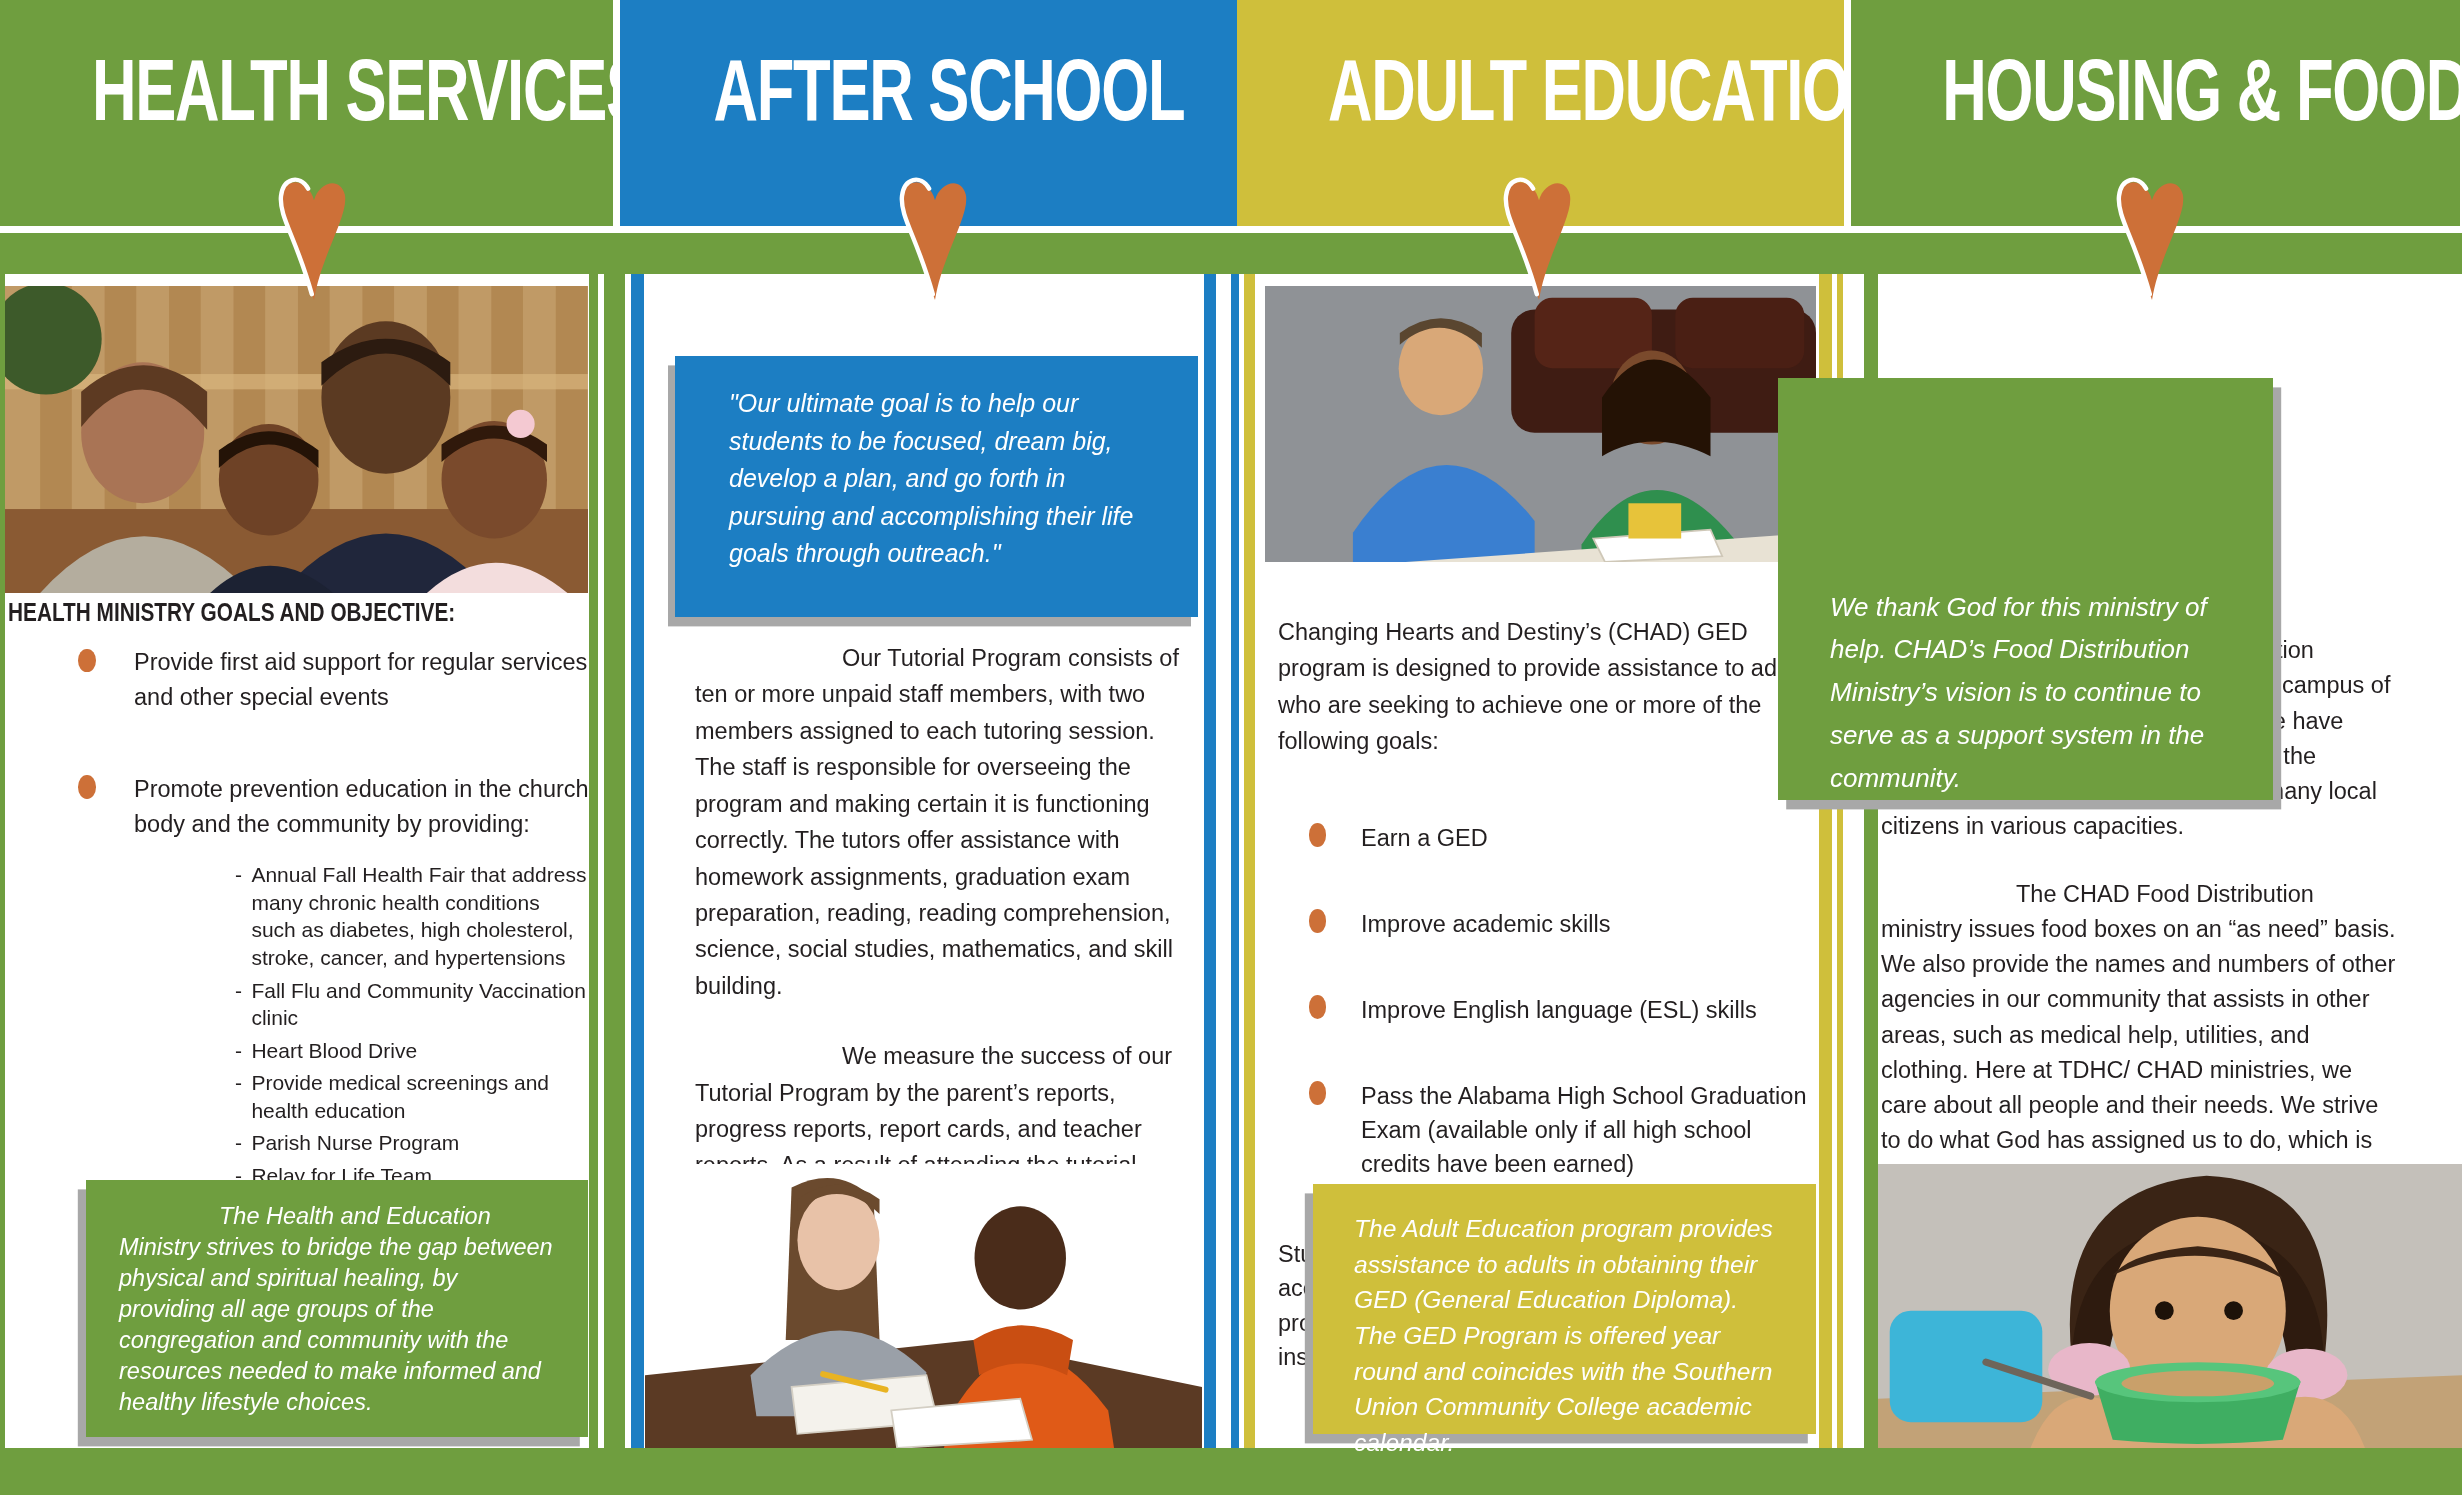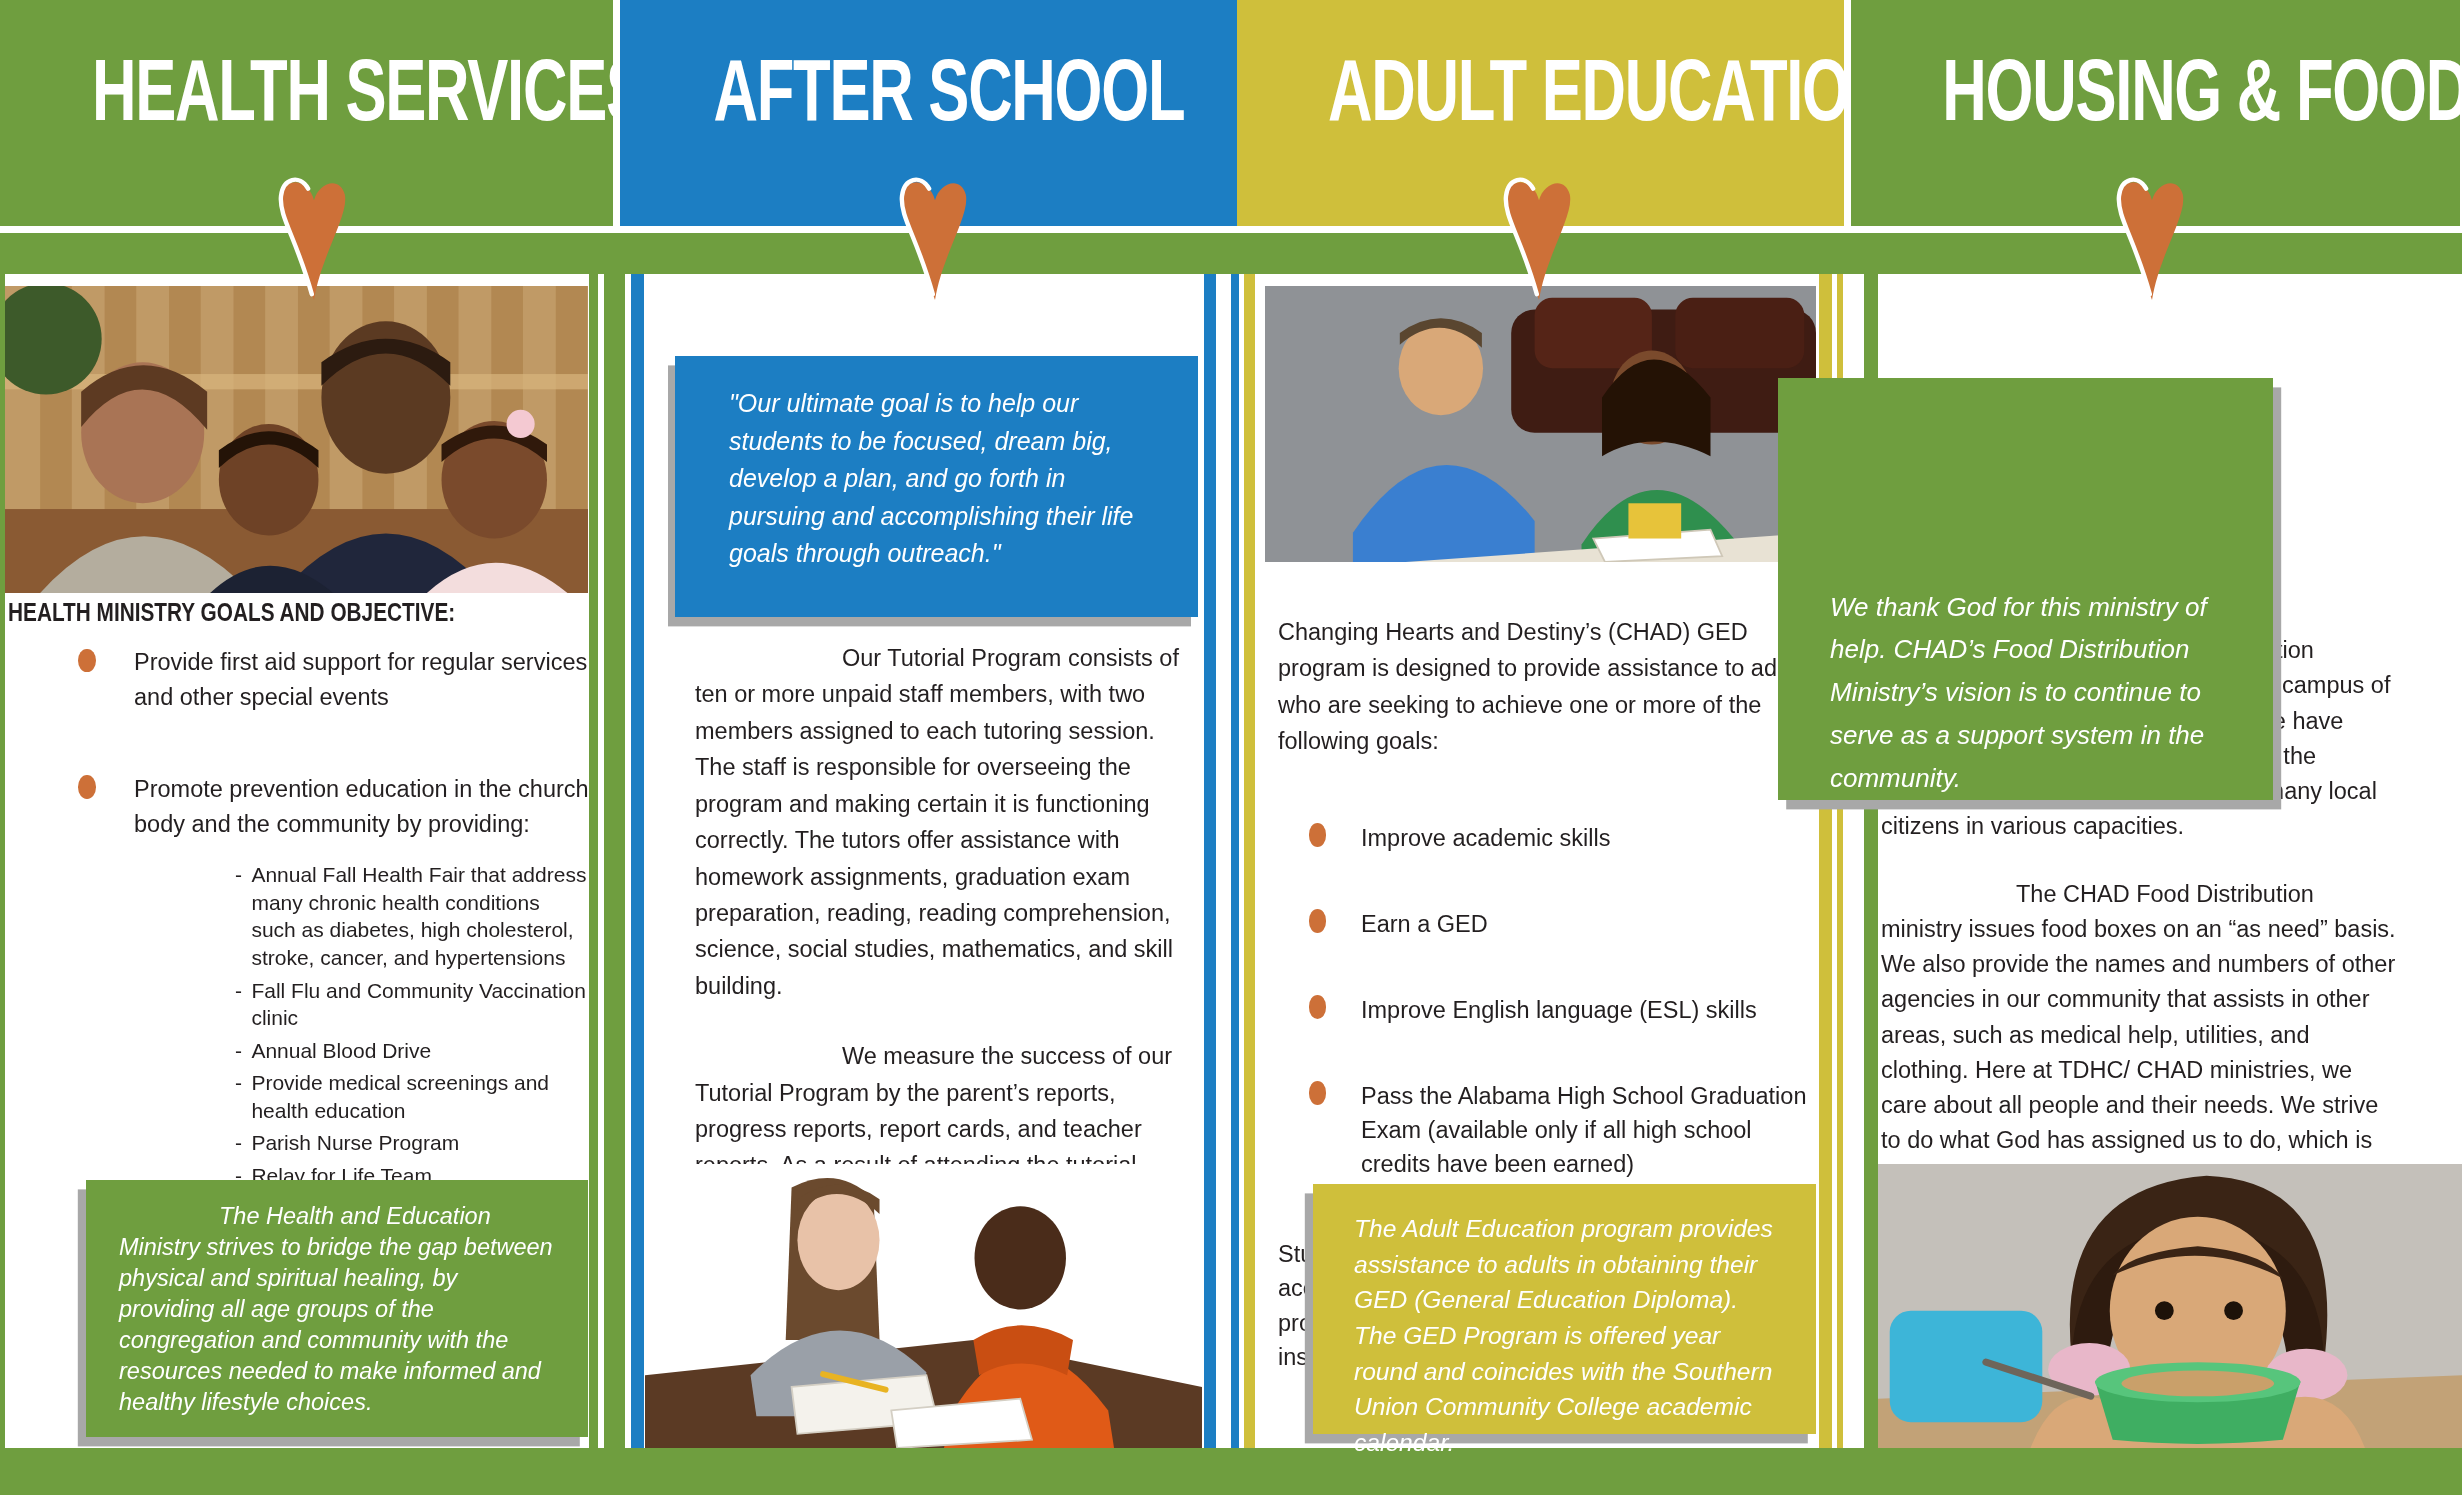--- a/index.html
+++ b/index.html
@@ -170,21 +170,21 @@
     <div class="dash-item">
       <span class="dash">-</span>
       <span>Annual Fall Health Fair that address many chronic health conditions such as diabetes, high cholesterol, stroke, cancer, and hypertensions</span>
     </div>
     <div class="dash-item">
       <span class="dash">-</span>
       <span>Fall Flu and Community Vaccination clinic</span>
     </div>
     <div class="dash-item">
       <span class="dash">-</span>
-      <span>Annual Blood Drive</span>
+      <span>Heart Blood Drive</span>
     </div>
     <div class="dash-item">
       <span class="dash">-</span>
       <span>Provide medical screenings and health education</span>
     </div>
     <div class="dash-item">
       <span class="dash">-</span>
       <span>Parish Nurse Program</span>
     </div>
     <div class="dash-item">
@@ -249,25 +249,25 @@
       <path d="M560 430 L760 415 L780 460 L580 470 Z" fill="#ffffff" stroke="#cfc8b8" stroke-width="3"></path>
       <rect x="620" y="370" width="90" height="60" fill="#e7c33a"></rect>
     </svg>
   </div>
 
   <div class="intro3">Changing Hearts and Destiny’s (CHAD) GED program is designed to provide assistance to adults who are seeking to achieve one or more of the following goals:</div>
 
   <div class="list3">
     <div class="bullet-item">
       <span class="dot"></span>
+      <span>Earn a GED</span>
+    </div>
+    <div class="bullet-item">
+      <span class="dot"></span>
       <span>Improve academic skills</span>
-    </div>
-    <div class="bullet-item">
-      <span class="dot"></span>
-      <span>Earn a GED</span>
     </div>
     <div class="bullet-item">
       <span class="dot"></span>
       <span>Improve English language (ESL) skills</span>
     </div>
     <div class="bullet-item">
       <span class="dot"></span>
       <span>Pass the Alabama High School Graduation Exam (available only if all high school credits have been earned)</span>
     </div>
     <div class="para3">Students work at their own pace rather than in accordance with a set term limit. Instructors provide each student with an individualized plan of instruction.</div>

